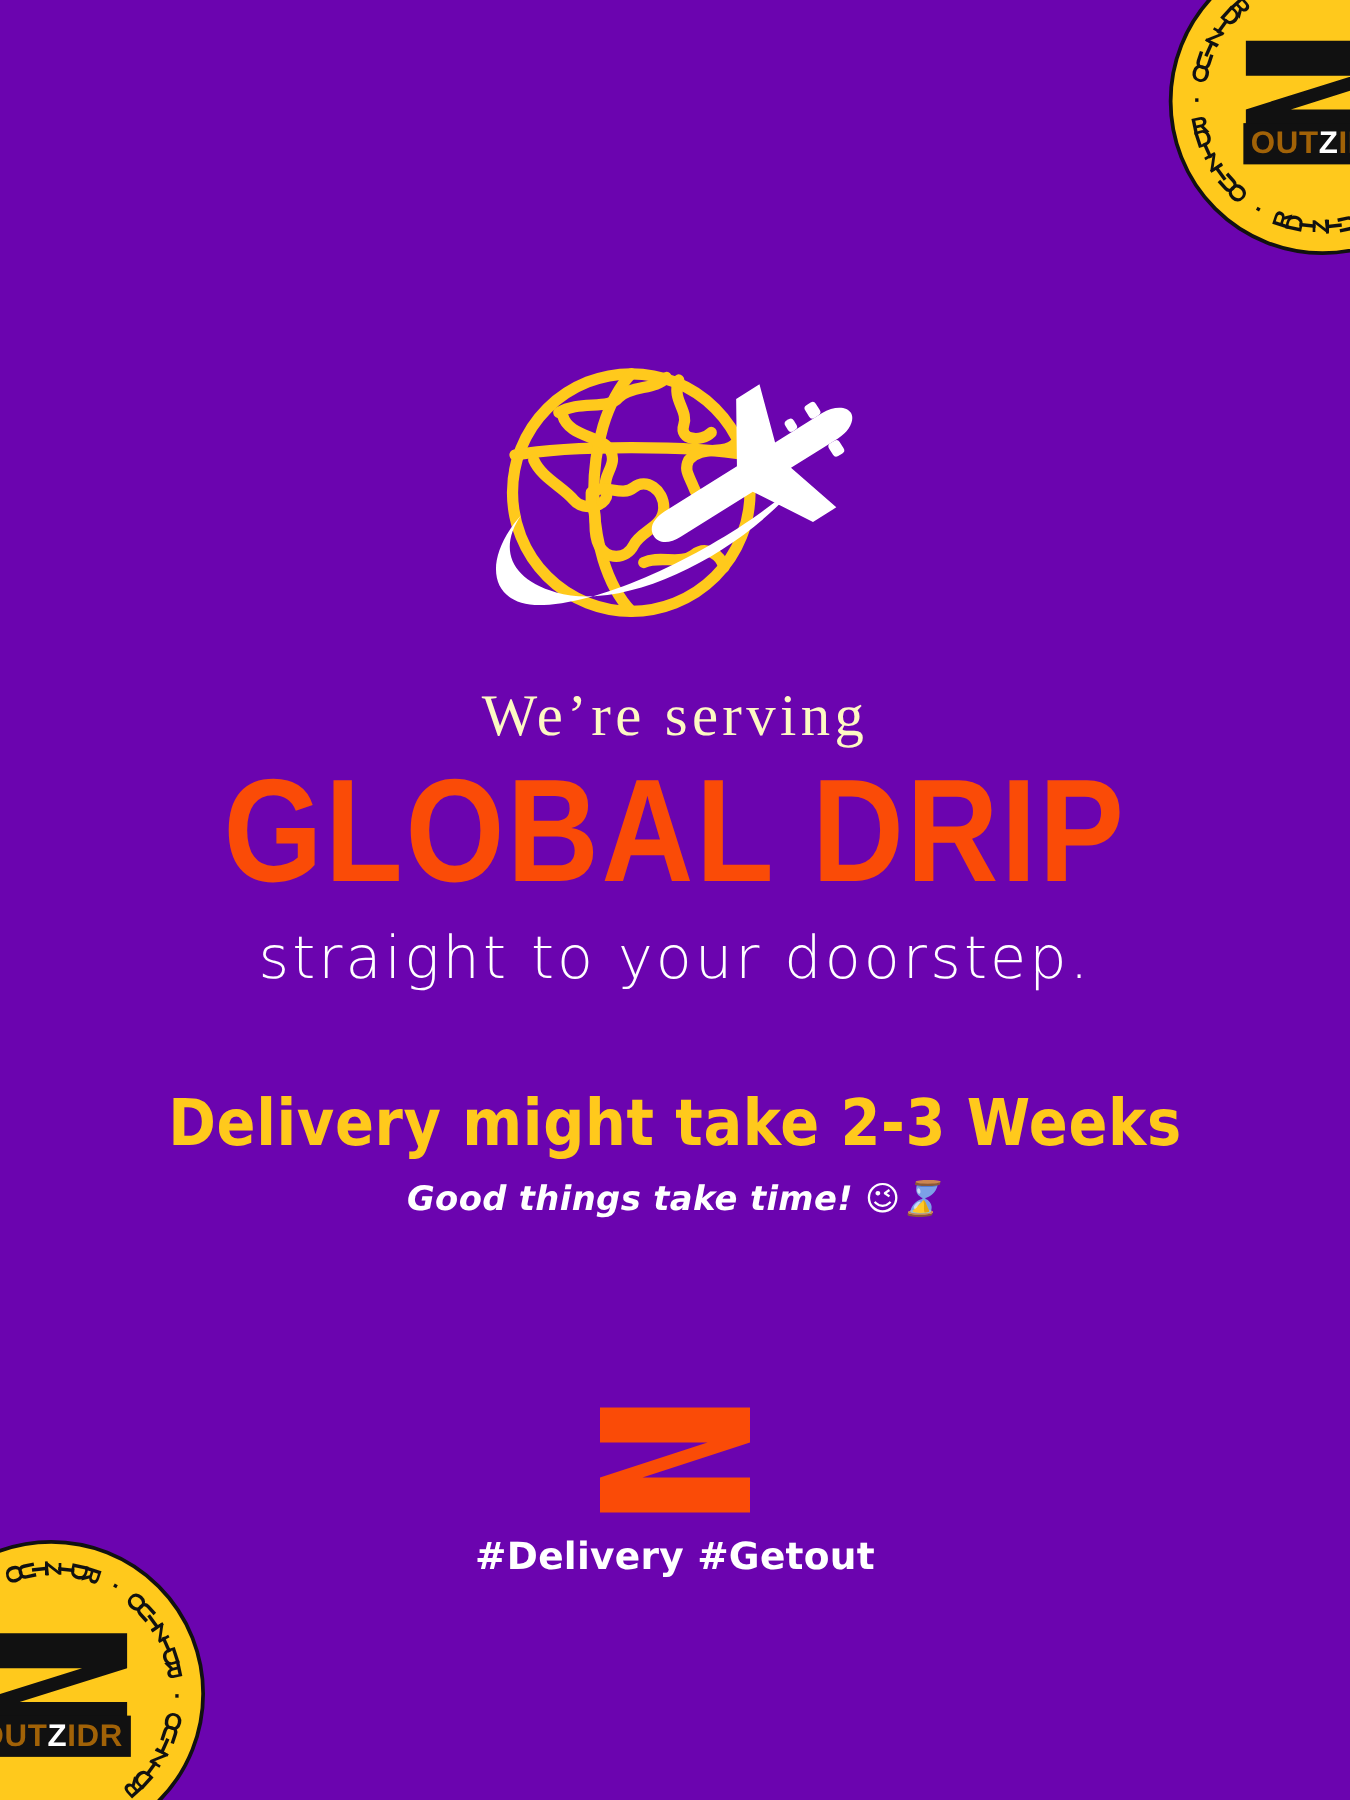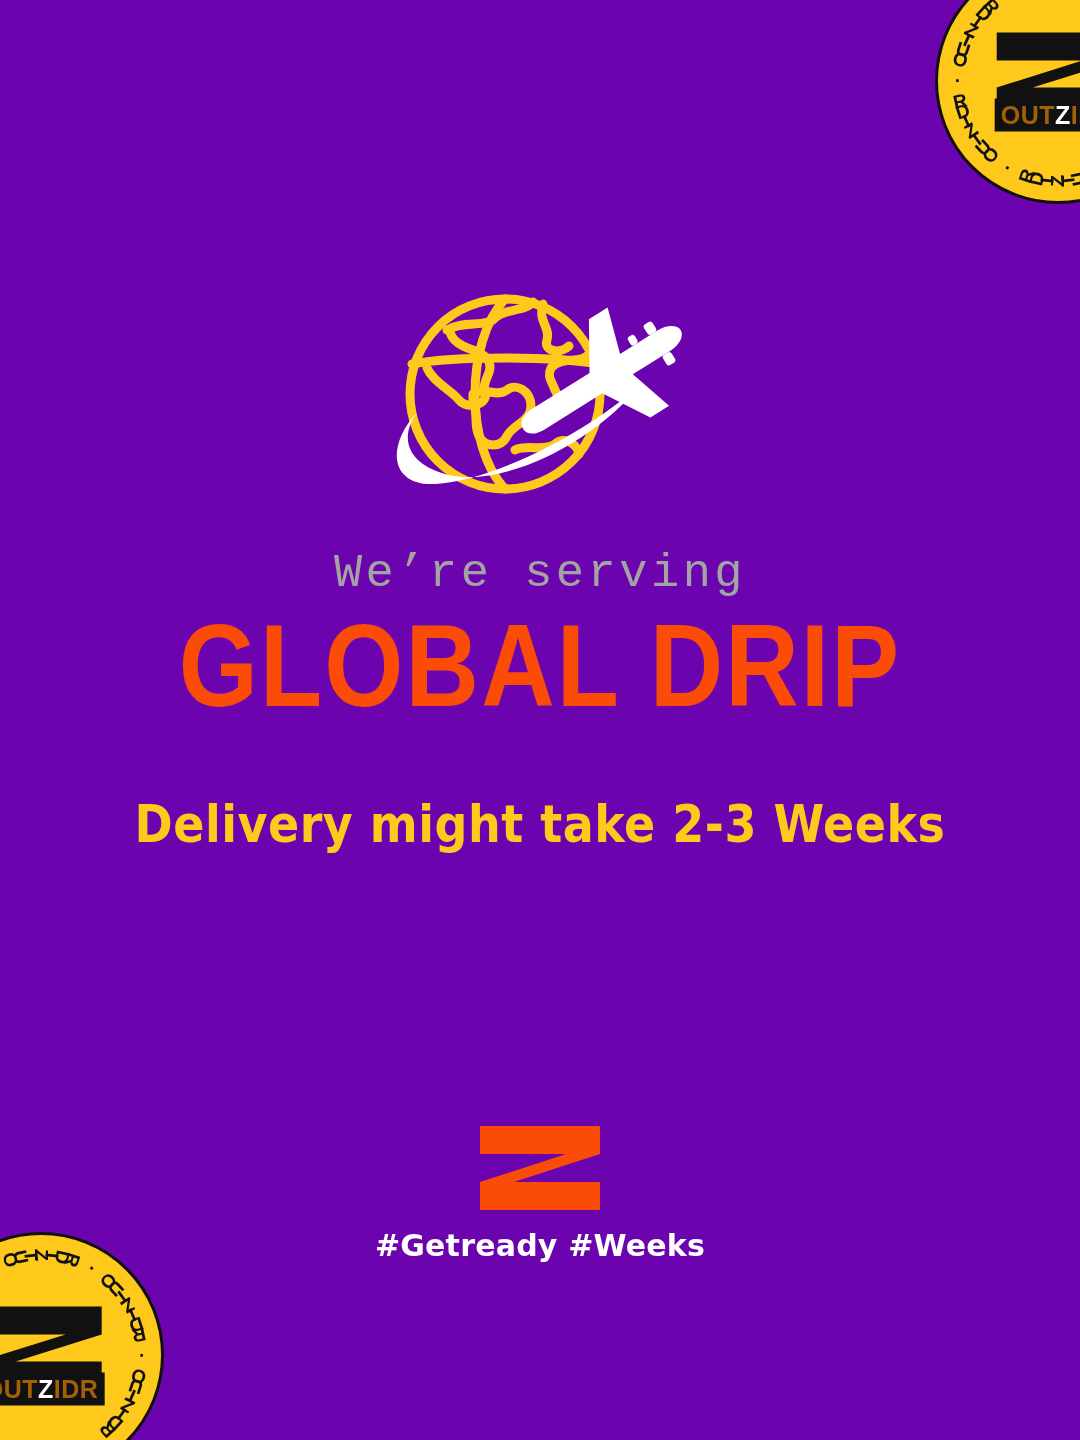--- a/index.html
+++ b/index.html
@@ -83,25 +83,25 @@
 
   
   #copy {
     position: absolute;
     left: 0;
     top: 548px;
     width: 1080px;
     text-align: center;
   }
   .line-serving {
-    font-family: Liberation Mono, monospace;
+    font-family: Liberation Serif, serif;
     font-weight: 300;
     font-size: 47px;
     letter-spacing: 3.5px;
-    color: #a3a3a3;
+    color: #fef9c3;
     line-height: 1.1;
   }
   .line-headline {
     font-family: "Liberation Sans Narrow", "Liberation Sans", sans-serif;
     font-weight: 700;
     font-size: 96px;
     letter-spacing: 2px;
     color: #FA4B07;
     line-height: 1.12;
     margin-top: 12px;
@@ -201,28 +201,30 @@
         <rect x="64" y="-24" width="10" height="12" rx="3" fill="#FFFFFF"></rect>
         <rect x="64" y="12" width="10" height="12" rx="3" fill="#FFFFFF"></rect>
         <rect x="44" y="-22" width="8" height="10" rx="3" fill="#FFFFFF"></rect>
       </g>
     </svg>
   </div>
 
   <div id="copy">
     <div class="line-serving">We’re serving</div>
     <div class="line-headline">GLOBAL DRIP</div>
+    <div class="line-doorstep">straight to your doorstep.</div>
     <div class="line-delivery">Delivery might take 2-3 Weeks</div>
+    <div class="line-subnote">Good things take time! 😉⌛</div>
   </div>
 
   <div id="footer">
     <svg id="footer-zmark" viewBox="0 0 124 88">
       <path d="M2 2 H122 V30 L36 58 H122 V86 H2 V58 L88 30 H2 Z" fill="#FA4B07"></path>
     </svg>
-    <div class="hashtags">#Getready #Weeks</div>
+    <div class="hashtags">#Delivery #Getout</div>
   </div>
 
   <div class="badge" id="badge-topright">
     <div class="badge-ring">
         <span style="font-size: 19px; transform: rotate(162deg) translate(0px, -100px) rotate(90deg) translate(-50%, -50%);">O</span>
         <span style="font-size: 19px; transform: rotate(168deg) translate(0px, -100px) rotate(90deg) translate(-50%, -50%);">U</span>
         <span style="font-size: 19px; transform: rotate(174deg) translate(0px, -100px) rotate(90deg) translate(-50%, -50%);">T</span>
         <span style="font-size: 19px; transform: rotate(180deg) translate(0px, -100px) rotate(90deg) translate(-50%, -50%);">Z</span>
         <span style="font-size: 19px; transform: rotate(186deg) translate(0px, -100px) rotate(90deg) translate(-50%, -50%);">I</span>
         <span style="font-size: 19px; transform: rotate(192deg) translate(0px, -100px) rotate(90deg) translate(-50%, -50%);">D</span>

